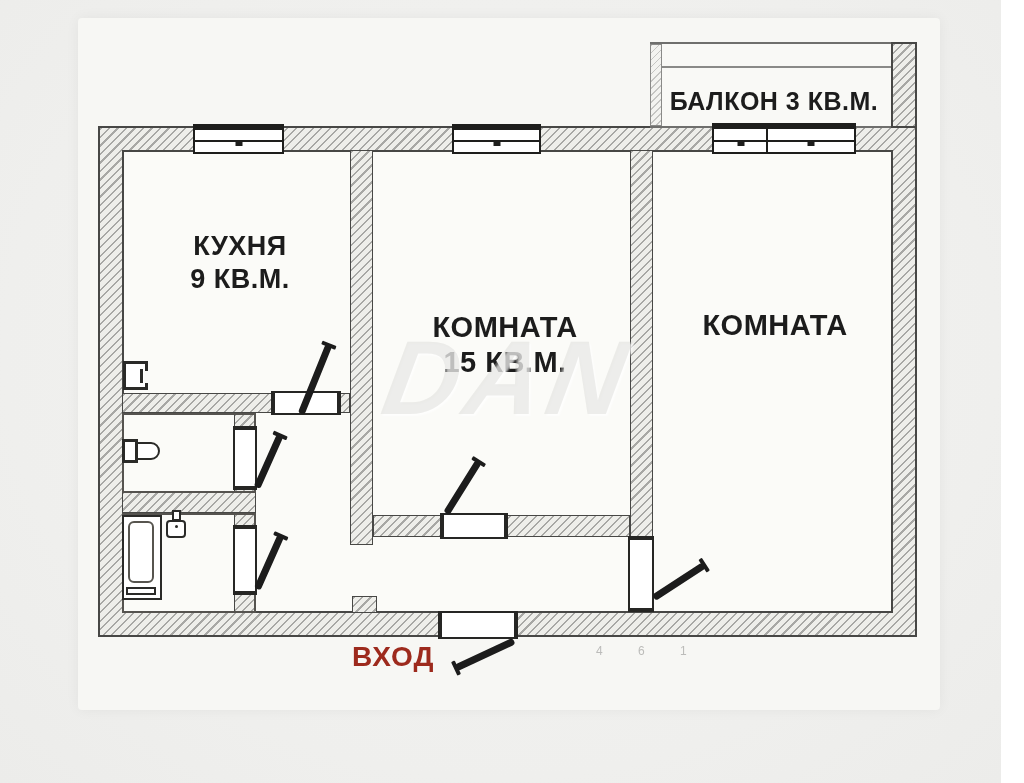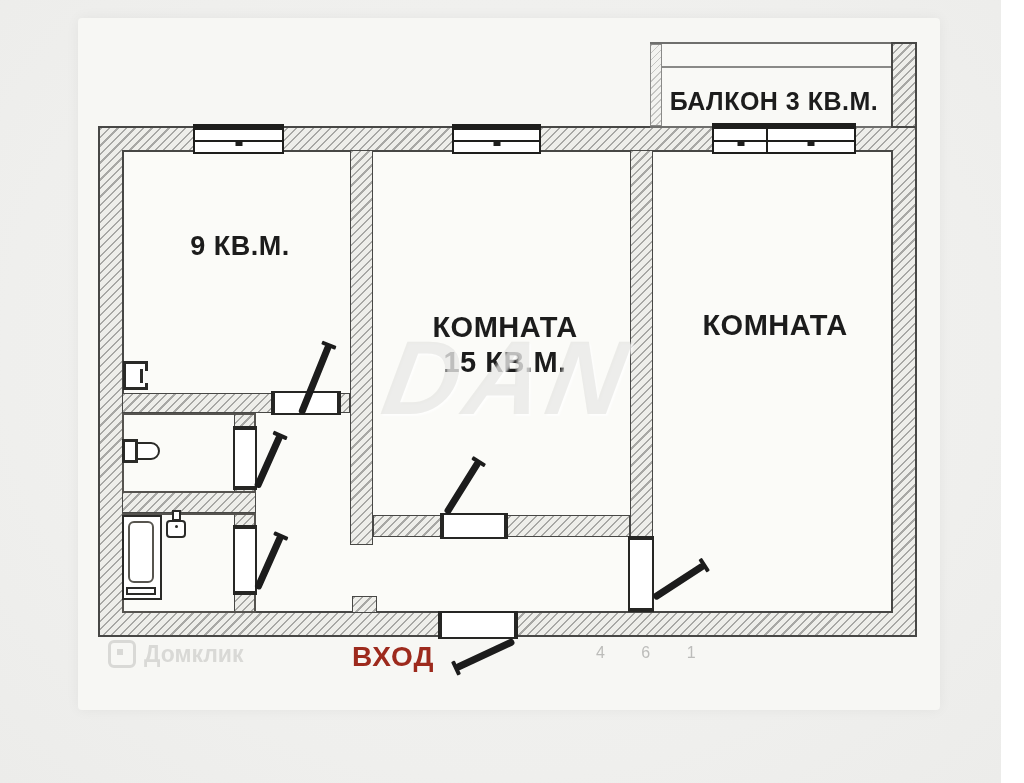--- a/index.html
+++ b/index.html
@@ -40,21 +40,21 @@
   .balcony-sideR{left:891px;top:42px;width:26px;height:86px;z-index:1;}
   .fix{z-index:4;}
   .label{z-index:6;color:#1c1c1c;font-weight:700;text-align:center;line-height:1.22;letter-spacing:0.5px;}
   .entr{z-index:6;color:#9d2a1d;font-weight:700;font-size:28px;letter-spacing:1px;}
   .wm-dan{z-index:6;font-style:italic;font-weight:900;font-size:105px;letter-spacing:6px;
           color:rgba(198,198,196,0.30);transform:skewX(-10deg);
           text-shadow:2px 2px 2px rgba(255,255,255,0.7);user-select:none;}
   .wm-dom{z-index:6;display:flex;align-items:center;gap:8px;color:#d6d6d3;font-weight:700;font-size:23px;opacity:0.9;}
   .dom-logo{width:22px;height:22px;border:3.5px solid #d6d6d3;border-radius:6px;position:relative;}
   .dom-logo::after{content:"";position:absolute;left:6px;top:6px;width:6px;height:6px;background:#d6d6d3;}
-  .wm-marks{z-index:6;color:rgba(130,130,128,0.5);font-size:16px;letter-spacing:16px;filter:blur(0.4px);}
+  .wm-marks{z-index:6;color:rgba(130,130,128,0.5);font-size:12px;letter-spacing:16px;filter:blur(0.4px);}
 </style>
 </head>
 <body>
 
 <div class="stage">
 
   <div class="abs paper"></div>
 
   <div class="abs hatch outer-frame"></div>
   <div class="abs interior"></div>
@@ -127,36 +127,33 @@
 
   <div class="abs fix" style="left:162px;top:512px;width:32px;height:30px;">
     <span class="abs" style="left:4px;top:8px;width:20px;height:18px;border:2px solid #2a2a28;border-radius:4px;background:#fff;"></span>
     <span class="abs" style="left:10px;top:-2px;width:9px;height:11px;border:2px solid #2a2a28;background:#fff;"></span>
     <span class="abs" style="left:13px;top:13px;width:3px;height:3px;background:#2a2a28;border-radius:50%;"></span>
   </div>
 
   <div class="abs label" style="left:655px;top:86px;width:238px;font-size:25px;">БАЛКОН 3 КВ.М.</div>
 
   <div class="abs label" style="left:140px;top:230px;width:200px;font-size:27px;">
+    <div>КУХНЯ</div>
     <div>9 КВ.М.</div>
   </div>
 
   <div class="abs label" style="left:385px;top:310px;width:240px;font-size:29px;">
     <div>КОМНАТА</div>
     <div>15 КВ.М.</div>
   </div>
 
   <div class="abs label" style="left:655px;top:308px;width:240px;font-size:29px;">
     <div>КОМНАТА</div>
   </div>
 
   <div class="abs entr" style="left:352px;top:641px;">ВХОД</div>
 
   <div class="abs wm-dan" style="left:385px;top:318px;">DAN</div>
 
-  <div class="abs wm-dom" style="left:108px;top:640px;">
-    <span class="dom-logo"></span>
-    <span>Домклик</span>
-  </div>
 
   <div class="abs wm-marks" style="left:596px;top:644px;width:130px;">4 6 1</div>
 
 </div>
 
 </body></html>

